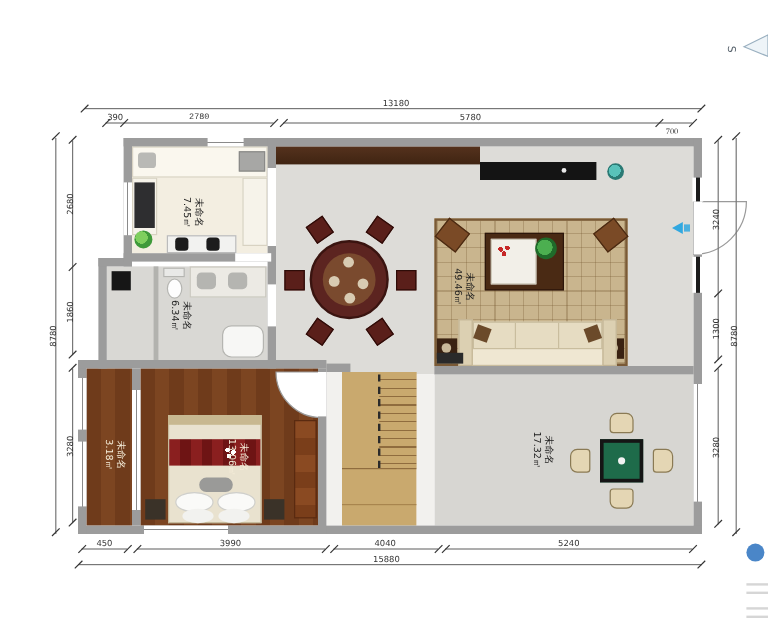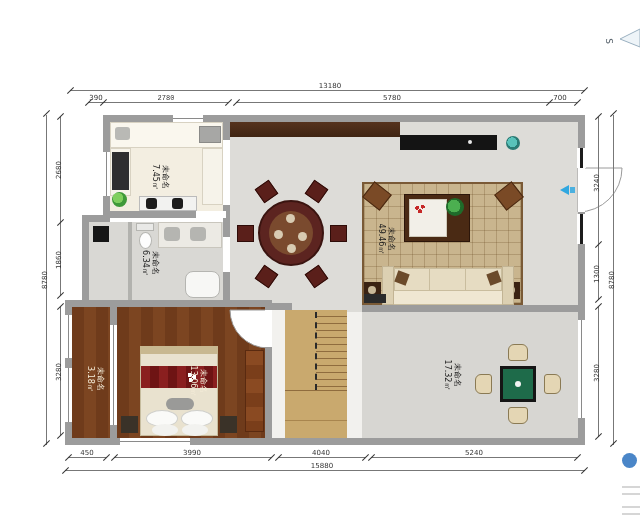--- a/index.html
+++ b/index.html
@@ -204,21 +204,21 @@
   <div class="dim" style="left:70px;top:90px;width:515px;height:1px;"></div>
   <span class="dim-label" style="left:330px;top:82px;">13180</span>
   <div class="tick" style="left:66px;top:90px;"></div>
     <div class="tick" style="left:580px;top:90px;"></div>
 
   <div class="dim" style="left:88px;top:102px;width:140px;height:1px;"></div>
   <div class="dim" style="left:236px;top:102px;width:341px;height:1px;"></div>
   <span class="dim-label" style="left:96px;top:94px;">390</span>
   <span class="dim-label" style="left:166px;top:94px;font-family:Liberation Mono, monospace;">2780</span>
   <span class="dim-label" style="left:392px;top:94px;">5780</span>
-  <span class="dim-label" style="left:560px;top:94px;">700</span>
+  <span class="dim-label" style="left:560px;top:106px;font-family:Liberation Serif, serif;">700</span>
   <div class="tick" style="left:84px;top:102px;"></div>
     <div class="tick" style="left:99px;top:102px;"></div>
   <div class="tick" style="left:224px;top:102px;"></div>
     <div class="tick" style="left:232px;top:102px;"></div>
   <div class="tick" style="left:545px;top:102px;"></div>
     <div class="tick" style="left:573px;top:102px;"></div>
 
   <div class="dim" style="left:68px;top:457px;width:38px;height:1px;"></div>
   <div class="dim" style="left:114px;top:457px;width:157px;height:1px;"></div>
   <div class="dim" style="left:278px;top:457px;width:87px;height:1px;"></div>

